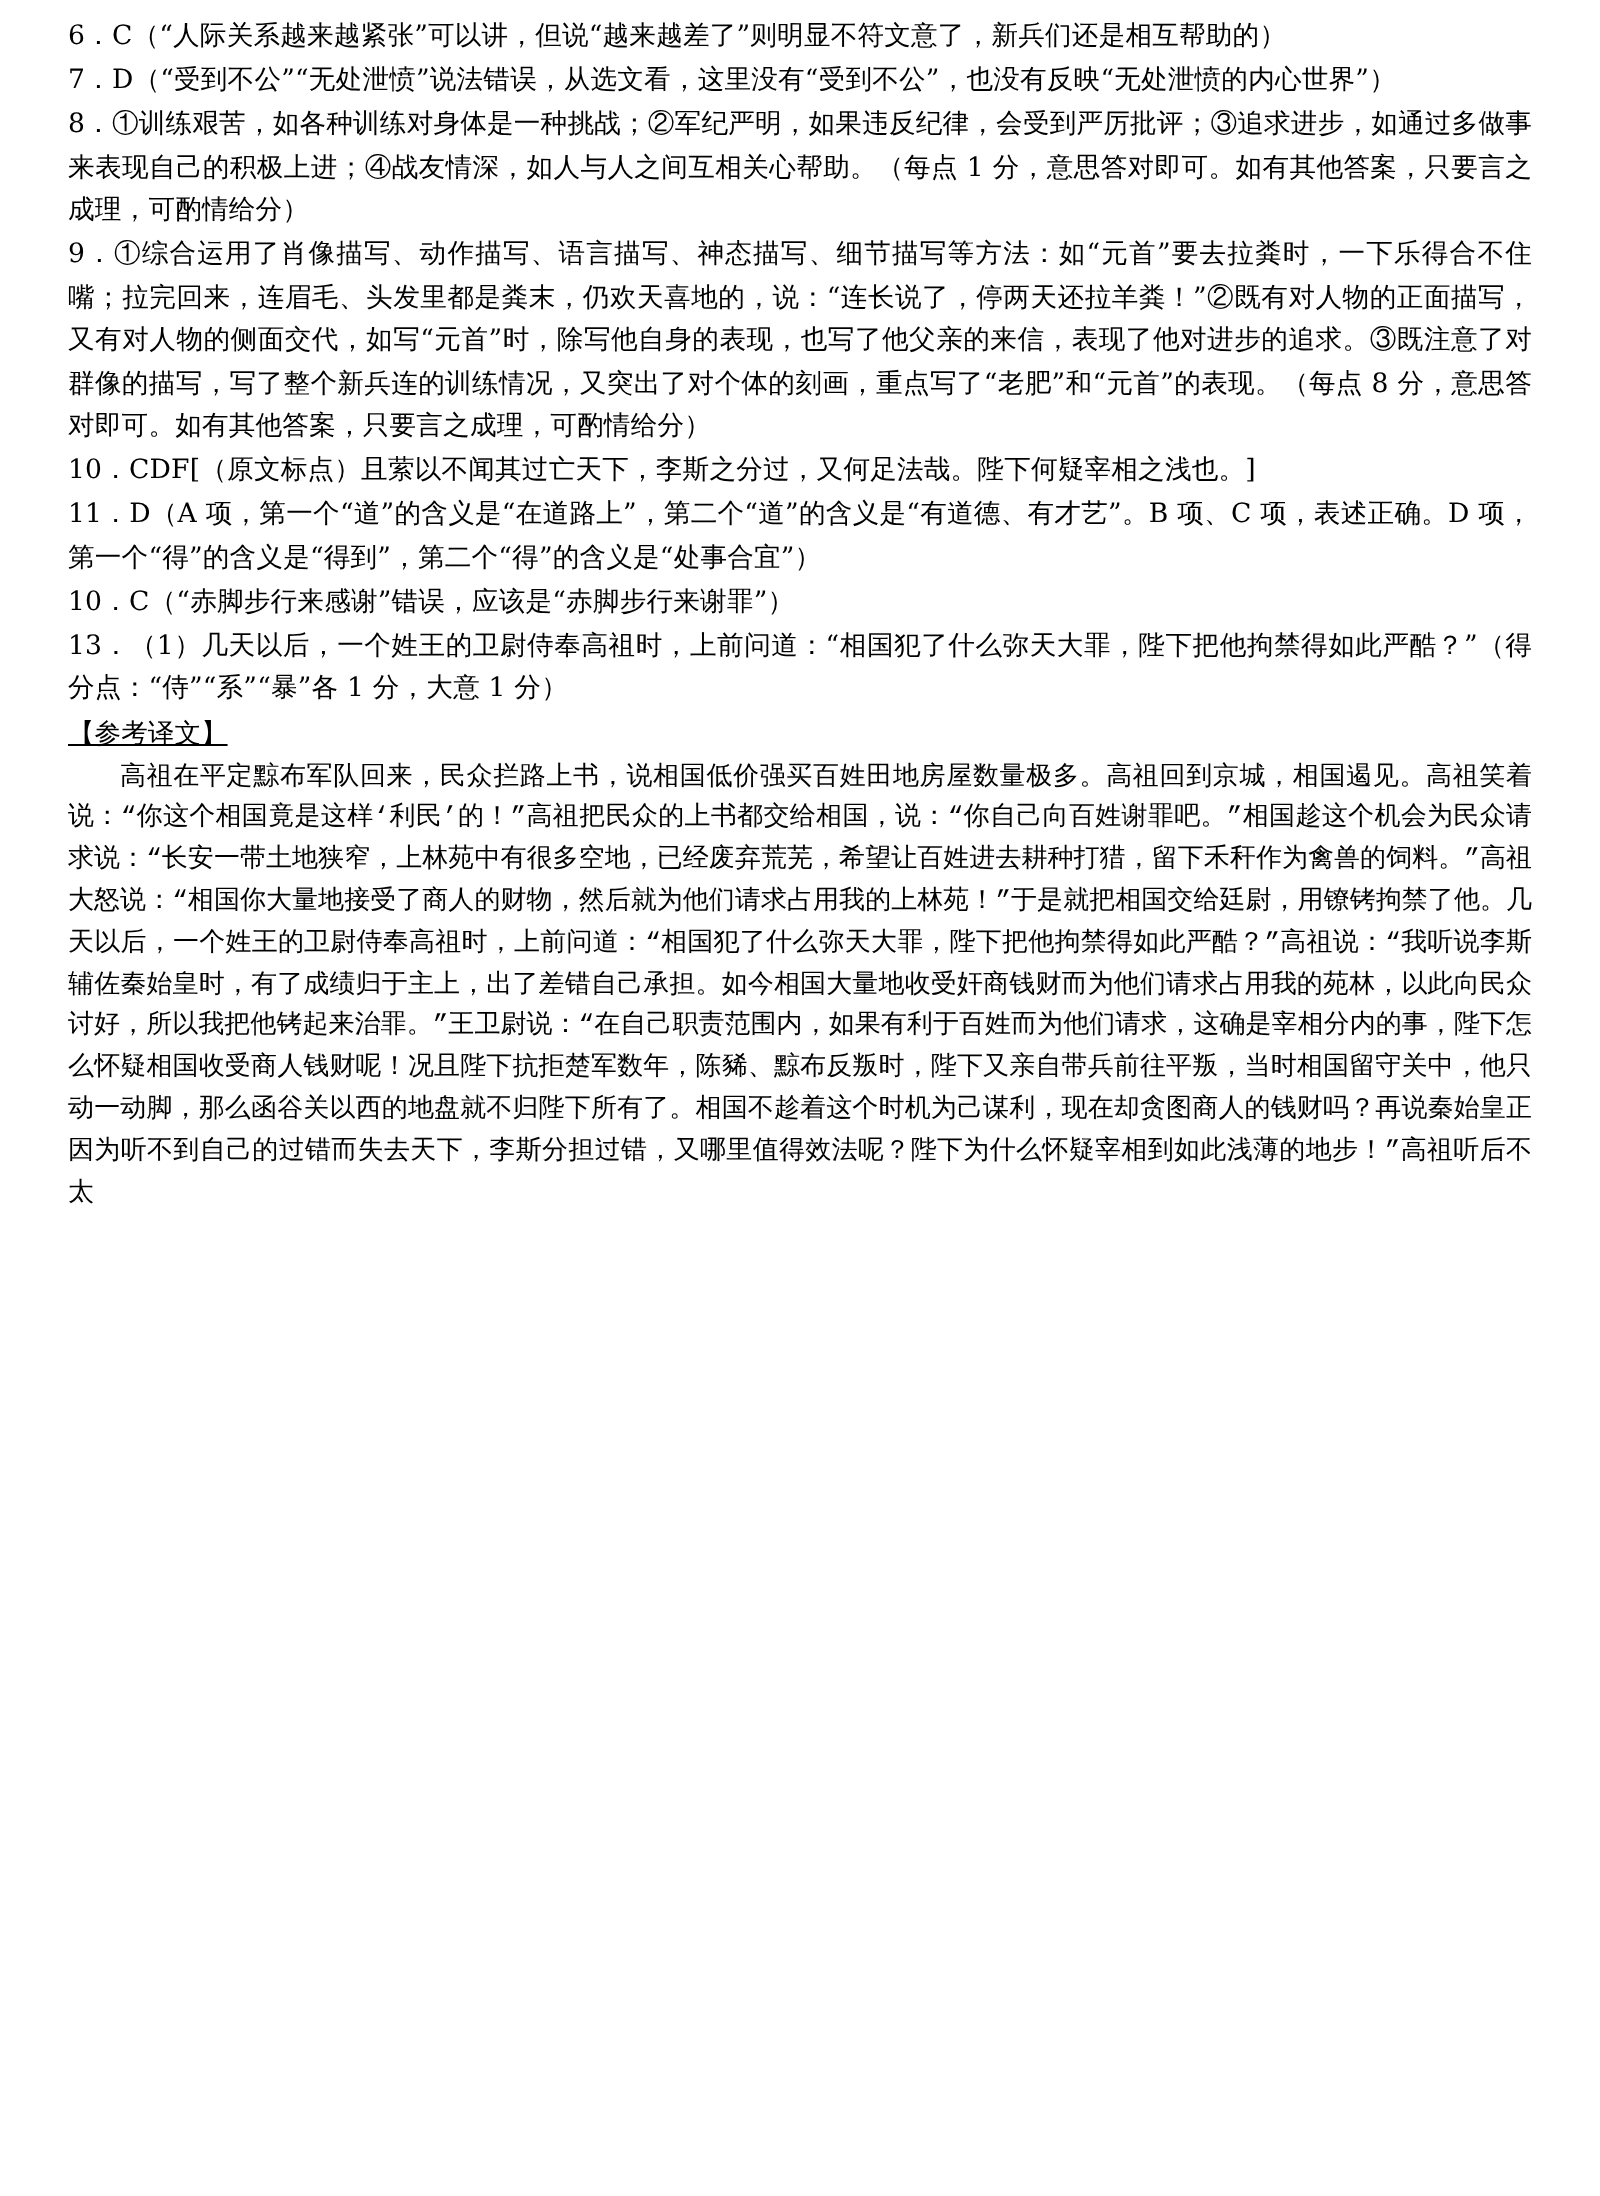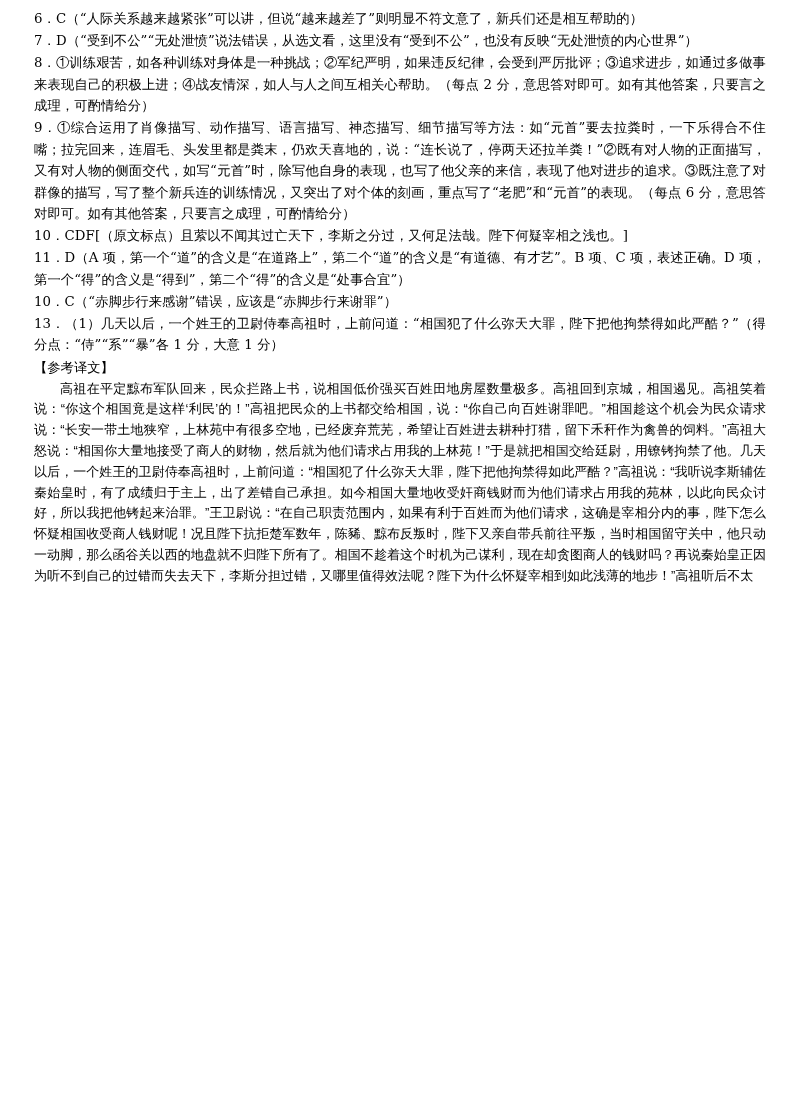--- a/index.html
+++ b/index.html
@@ -33,44 +33,45 @@
     margin-bottom: 0.5px;
   }
   .indent2 {
     text-indent: 26px;
   }
   .section-title {
     font-size: 13.3px;
     line-height: 1.62;
     margin: 1px 0 0 0;
     font-weight: normal;
+    text-decoration: underline;
   }
   .trans {
     font-size: 13.0px;
     line-height: 1.60;
     text-align: justify;
     text-justify: inter-ideograph;
     margin: 0;
     text-indent: 26px;
-    font-family: Liberation Sans, sans-serif;
+    font-family: Liberation Mono, monospace;
   }
   .block {
     margin: 0;
   }
 </style>
 </head>
 <body>
 
 <div class="page">
 
   <div class="block">
     <p class="line ans">6．C（“人际关系越来越紧张”可以讲，但说“越来越差了”则明显不符文意了，新兵们还是相互帮助的）</p>
     <p class="line ans">7．D（“受到不公”“无处泄愤”说法错误，从选文看，这里没有“受到不公”，也没有反映“无处泄愤的内心世界”）</p>
-    <p class="line ans">8．①训练艰苦，如各种训练对身体是一种挑战；②军纪严明，如果违反纪律，会受到严厉批评；③追求进步，如通过多做事来表现自己的积极上进；④战友情深，如人与人之间互相关心帮助。（每点 2 分，意思答对即可。如有其他答案，只要言之成理，可酌情给分）</p>
-    <p class="line ans">9．①综合运用了肖像描写、动作描写、语言描写、神态描写、细节描写等方法：如“元首”要去拉粪时，一下乐得合不住嘴；拉完回来，连眉毛、头发里都是粪末，仍欢天喜地的，说：“连长说了，停两天还拉羊粪！”②既有对人物的正面描写，又有对人物的侧面交代，如写“元首”时，除写他自身的表现，也写了他父亲的来信，表现了他对进步的追求。③既注意了对群像的描写，写了整个新兵连的训练情况，又突出了对个体的刻画，重点写了“老肥”和“元首”的表现。（每点 6 分，意思答对即可。如有其他答案，只要言之成理，可酌情给分）</p>
+    <p class="line ans">8．①训练艰苦，如各种训练对身体是一种挑战；②军纪严明，如果违反纪律，会受到严厉批评；③追求进步，如通过多做事来表现自己的积极上进；④战友情深，如人与人之间互相关心帮助。（每点 1 分，意思答对即可。如有其他答案，只要言之成理，可酌情给分）</p>
+    <p class="line ans">9．①综合运用了肖像描写、动作描写、语言描写、神态描写、细节描写等方法：如“元首”要去拉粪时，一下乐得合不住嘴；拉完回来，连眉毛、头发里都是粪末，仍欢天喜地的，说：“连长说了，停两天还拉羊粪！”②既有对人物的正面描写，又有对人物的侧面交代，如写“元首”时，除写他自身的表现，也写了他父亲的来信，表现了他对进步的追求。③既注意了对群像的描写，写了整个新兵连的训练情况，又突出了对个体的刻画，重点写了“老肥”和“元首”的表现。（每点 8 分，意思答对即可。如有其他答案，只要言之成理，可酌情给分）</p>
     <p class="line ans">10．CDF[（原文标点）且萦以不闻其过亡天下，李斯之分过，又何足法哉。陛下何疑宰相之浅也。]</p>
     <p class="line ans">11．D（A 项，第一个“道”的含义是“在道路上”，第二个“道”的含义是“有道德、有才艺”。B 项、C 项，表述正确。D 项，第一个“得”的含义是“得到”，第二个“得”的含义是“处事合宜”）</p>
     <p class="line ans">10．C（“赤脚步行来感谢”错误，应该是“赤脚步行来谢罪”）</p>
     <p class="line ans">13．（1）几天以后，一个姓王的卫尉侍奉高祖时，上前问道：“相国犯了什么弥天大罪，陛下把他拘禁得如此严酷？”（得分点：“侍”“系”“暴”各 1 分，大意 1 分）</p>
   </div>
 
   <h2 class="section-title">【参考译文】</h2>
 
   <div class="block">
     <p class="trans">高祖在平定黥布军队回来，民众拦路上书，说相国低价强买百姓田地房屋数量极多。高祖回到京城，相国遏见。高祖笑着说：“你这个相国竟是这样‘利民’的！”高祖把民众的上书都交给相国，说：“你自己向百姓谢罪吧。”相国趁这个机会为民众请求说：“长安一带土地狭窄，上林苑中有很多空地，已经废弃荒芜，希望让百姓进去耕种打猎，留下禾秆作为禽兽的饲料。”高祖大怒说：“相国你大量地接受了商人的财物，然后就为他们请求占用我的上林苑！”于是就把相国交给廷尉，用镣铐拘禁了他。几天以后，一个姓王的卫尉侍奉高祖时，上前问道：“相国犯了什么弥天大罪，陛下把他拘禁得如此严酷？”高祖说：“我听说李斯辅佐秦始皇时，有了成绩归于主上，出了差错自己承担。如今相国大量地收受奸商钱财而为他们请求占用我的苑林，以此向民众讨好，所以我把他铐起来治罪。”王卫尉说：“在自己职责范围内，如果有利于百姓而为他们请求，这确是宰相分内的事，陛下怎么怀疑相国收受商人钱财呢！况且陛下抗拒楚军数年，陈豨、黥布反叛时，陛下又亲自带兵前往平叛，当时相国留守关中，他只动一动脚，那么函谷关以西的地盘就不归陛下所有了。相国不趁着这个时机为己谋利，现在却贪图商人的钱财吗？再说秦始皇正因为听不到自己的过错而失去天下，李斯分担过错，又哪里值得效法呢？陛下为什么怀疑宰相到如此浅薄的地步！”高祖听后不太</p>

